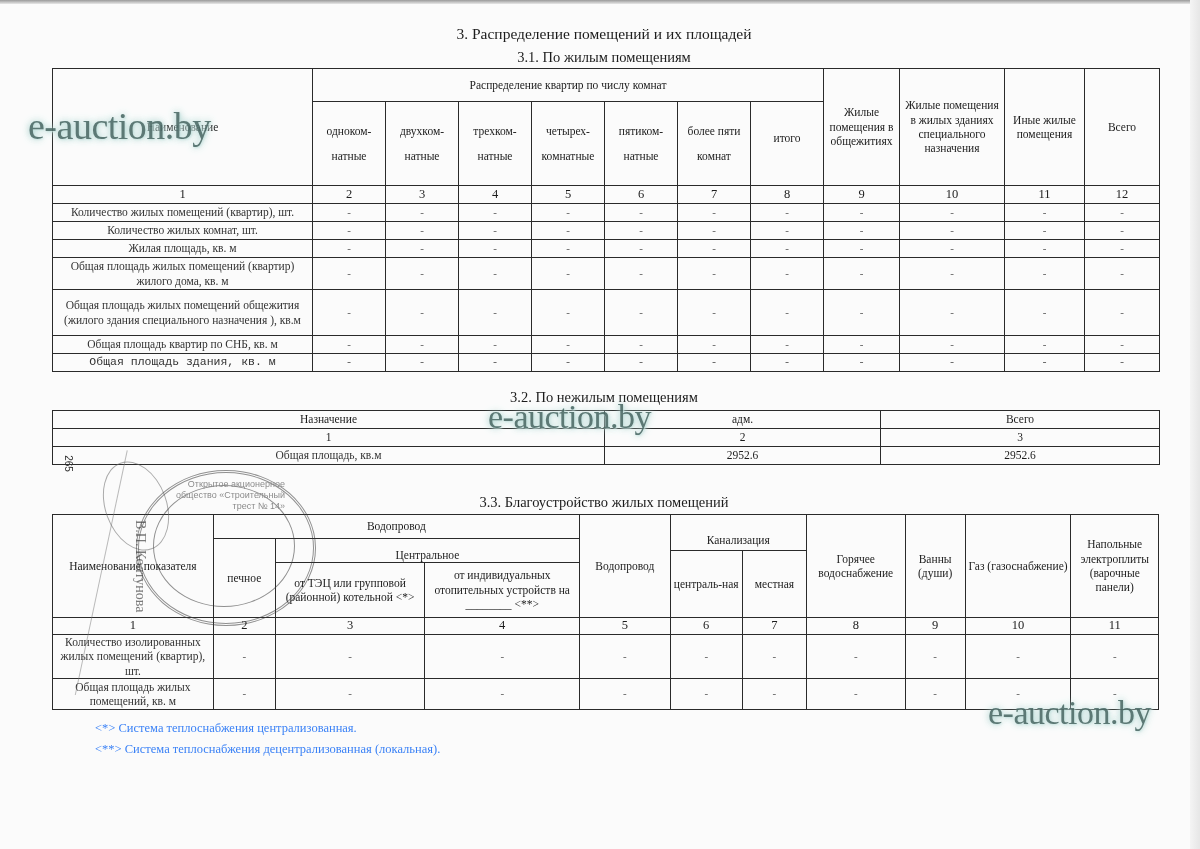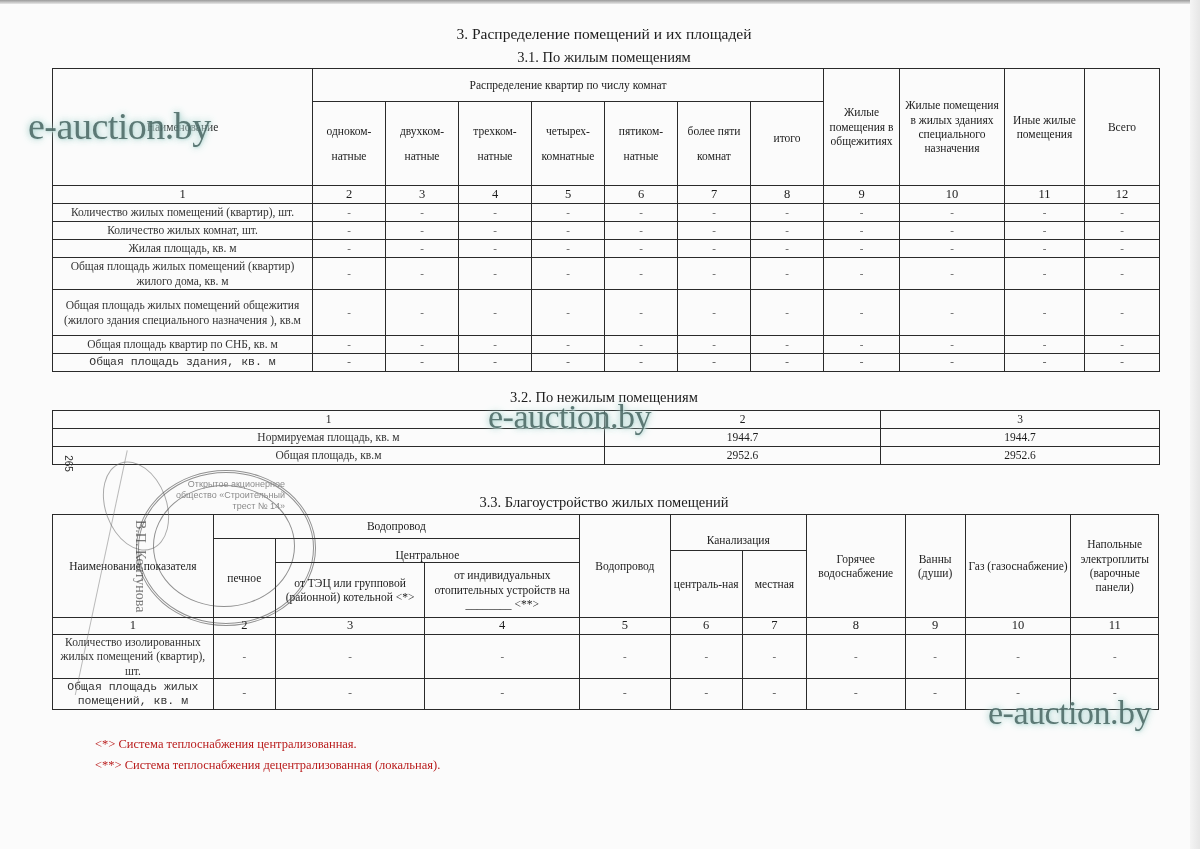--- a/index.html
+++ b/index.html
@@ -18,21 +18,21 @@
   .t-33 { top: 494px; font-size: 14.5px; }
   table { position: absolute; border-collapse: collapse; table-layout: fixed; }
   td { border: 1px solid #2a2a2a; text-align: center; vertical-align: middle; padding: 0 2px; font-size: 11.5px; line-height: 1.25; }
   td.num { font-size: 12.5px; }
   td.dash { font-size: 11px; color: #555; }
   td.lbl { color: #333; }
   #t31 { left: 52px; top: 68px; width: 1107px; }
   #t32 { left: 52px; top: 410px; width: 1107px; }
   #t33 { left: 52px; top: 514px; width: 1107px; }
   #t32 td { font-size: 11.5px; height: 17px; }
-  .foot { position: absolute; left: 95px; font-size: 12.5px; color: #b91c1c; margin-top: 16px; }
+  .foot { position: absolute; left: 95px; font-size: 12.5px; color: #3b82f6; }
   .foot1 { top: 721px; }
   .foot2 { top: 742px; }
   .watermark {
     position: absolute; font-family: "Liberation Serif", serif; font-size: 38px;
     color: #4f6e6a; letter-spacing: -0.5px;
     text-shadow: 0 0 6px #a9d0cc, 0 0 10px #bfe0dc, 1px 1px 2px #cfe6e3;
     opacity: 0.92; white-space: nowrap; text-align: center;
   }
   .wm1 { left: 28px; top: 104px; }
   .wm2 { left: 488px; top: 398px; font-size: 34px; }
@@ -227,29 +227,29 @@
 
 <div class="title t-32">3.2. По нежилым помещениям</div>
 
 <table id="t32">
   <colgroup>
       <col style="width:552px">
       <col style="width:276px">
       <col style="width:279px">
     </colgroup>
   <tbody>
+      <tr>
+    <td>Назначение</td>
+    <td>адм.</td>
+    <td>Всего</td>
+  </tr>
   <tr>
     <td class="num">1</td>
     <td class="num">2</td>
     <td class="num">3</td>
-  </tr>
-  <tr>
-    <td class="lbl">Нормируемая площадь, кв. м</td>
-    <td>1944.7</td>
-    <td>1944.7</td>
   </tr>
   <tr>
     <td class="lbl">Общая площадь, кв.м</td>
     <td>2952.6</td>
     <td>2952.6</td>
   </tr>
 </tbody>
   </table>
 
 <div class="title t-33">3.3. Благоустройство жилых помещений</div>
@@ -312,21 +312,21 @@
         <td class="dash">-</td>
         <td class="dash">-</td>
         <td class="dash">-</td>
         <td class="dash">-</td>
         <td class="dash">-</td>
         <td class="dash">-</td>
         <td class="dash">-</td>
         <td class="dash">-</td>
         <td class="dash">-</td>
       </tr>
-      <tr style="height: 31px; font-family: Liberation Mono, monospace;">
+      <tr style="height: 31px;">
         <td class="lbl">Общая площадь жилых помещений, кв. м</td>
         <td class="dash">-</td>
         <td class="dash">-</td>
         <td class="dash">-</td>
         <td class="dash">-</td>
         <td class="dash">-</td>
         <td class="dash">-</td>
         <td class="dash">-</td>
         <td class="dash">-</td>
         <td class="dash">-</td>

